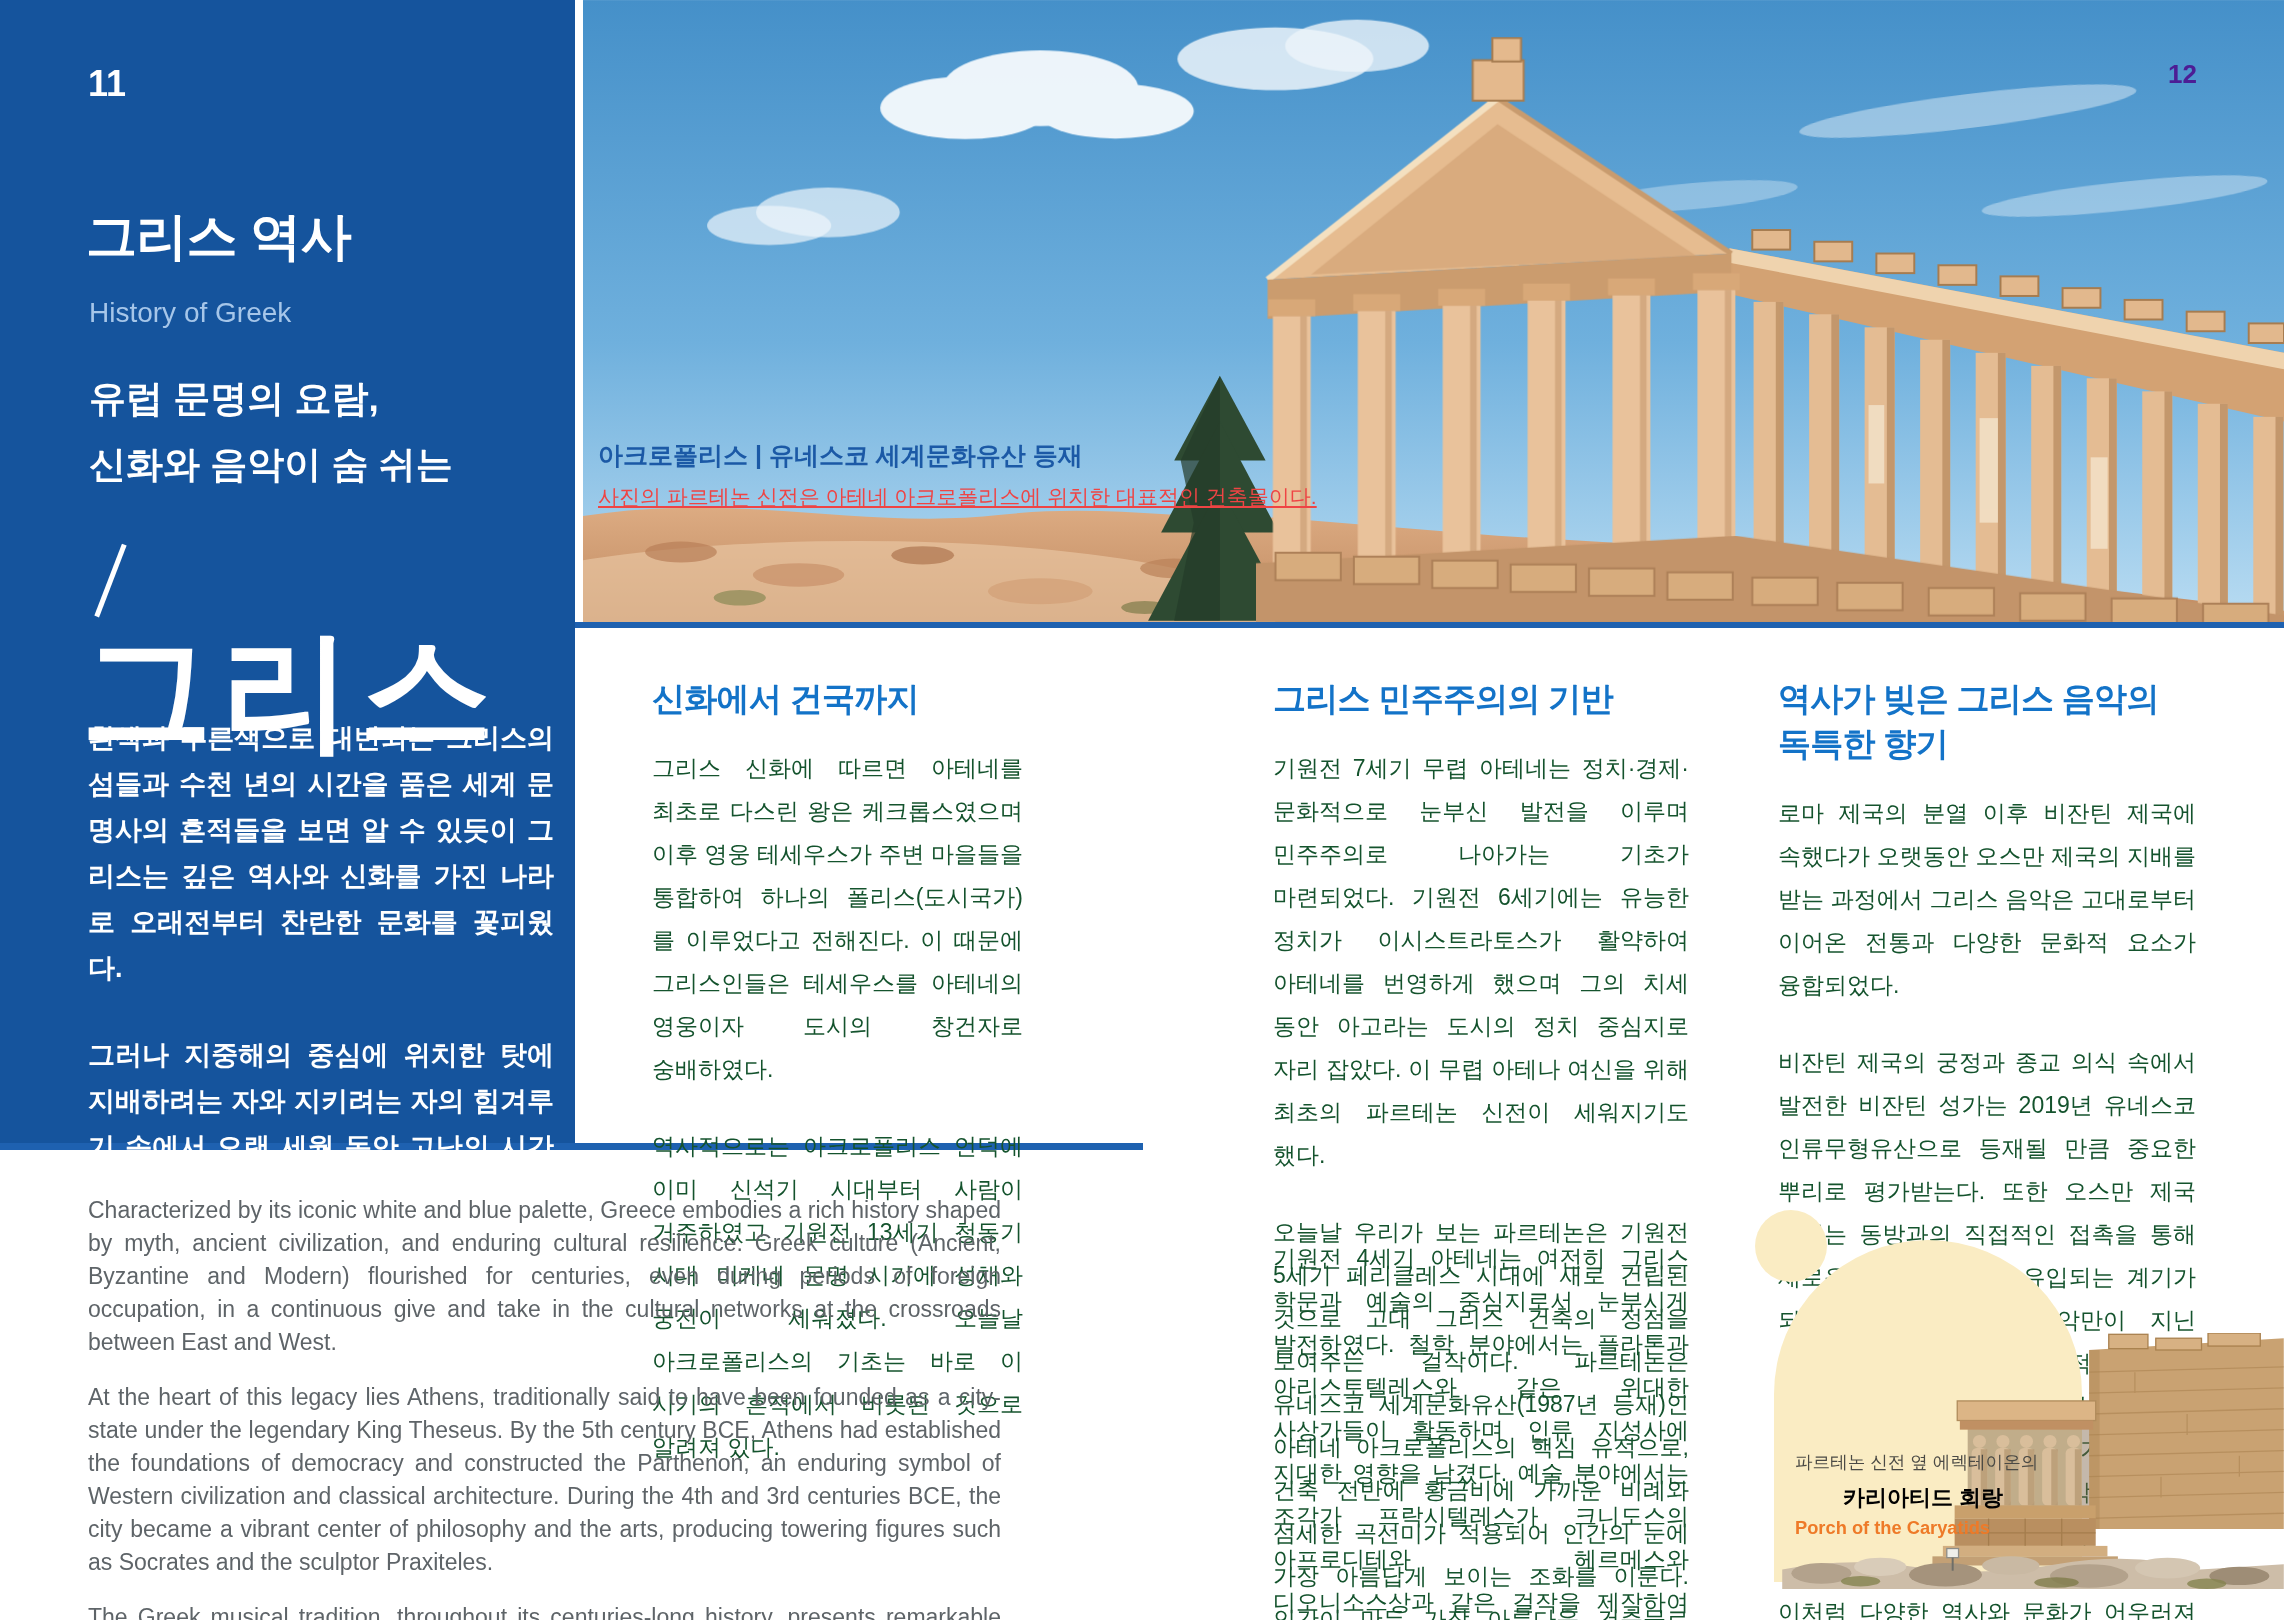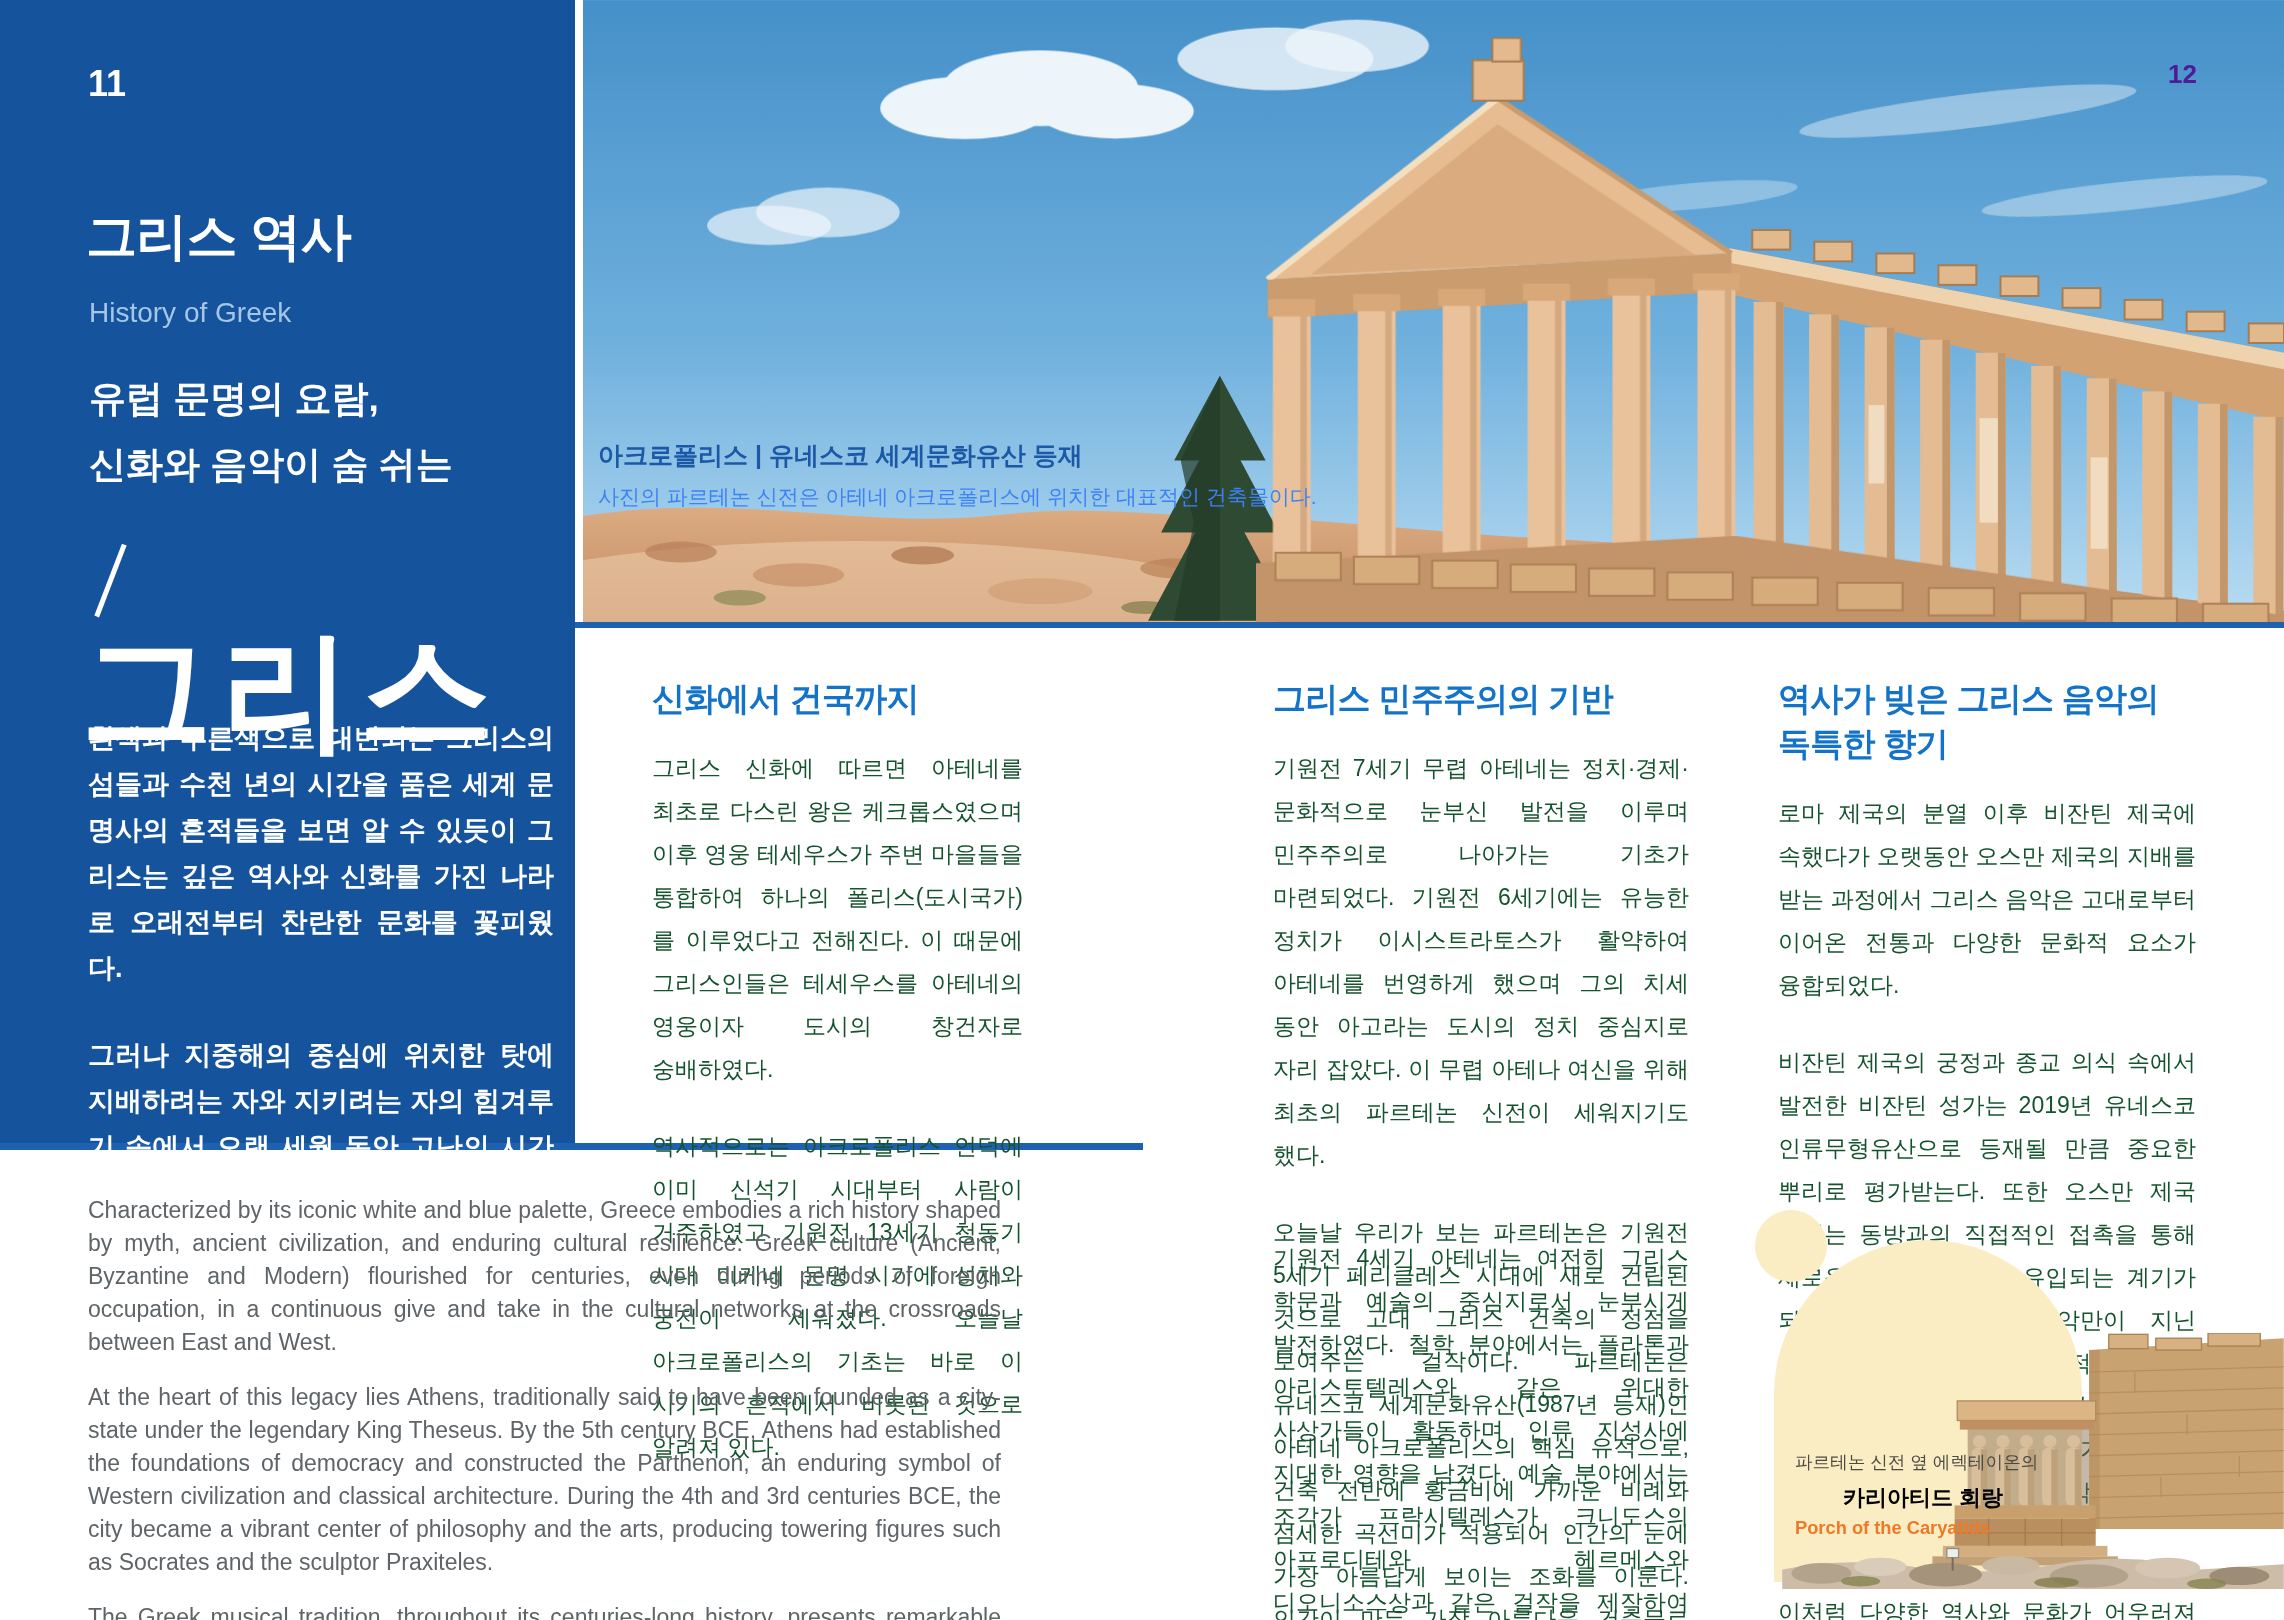--- a/index.html
+++ b/index.html
@@ -19,21 +19,21 @@
   #panel-body p{margin:0 0 41px 0;font-size:27px;line-height:46px;font-weight:600;text-align:justify;}
 
   
   #panel-rule{position:absolute;left:0;top:1143px;width:1143px;height:6.5px;background:#1E61B0;}
   #photo-rule{position:absolute;left:575px;top:622px;width:1709px;height:5.9px;background:#1E61B0;}
 
   
   #hero-photo{position:absolute;left:583px;top:0;width:1701px;height:622px;overflow:hidden;}
   #hero-caption{position:absolute;left:598px;top:439px;}
   #hero-caption .cap-title{font-size:25px;font-weight:700;color:#1B59A6;}
-  #hero-caption .cap-sub{margin-top:10.5px;font-size:21px;font-weight:400;color:#3b82f6;}
+  #hero-caption .cap-sub{margin-top:10.5px;font-size:21px;font-weight:400;color:#ef4444;text-decoration:underline;}
   #page-num-right{position:absolute;left:2168px;top:59px;font-size:26px;font-weight:600;color:#4c1d95;}
 
   
   .col{position:absolute;}
   #col-myth{left:652px;top:677px;width:371px;}
   #col-democracy{left:1273px;top:677px;width:416px;}
   #col-music{left:1778px;top:677px;width:418px;}
   #col-arts{left:1273px;top:1237px;width:416px;}
   .section-heading{font-size:33px;font-weight:800;color:#1373C8;letter-spacing:-0.7px;margin:0 0 25px 0;}
   .col p{margin:0 0 34px 0;font-size:23px;line-height:43px;color:#14532d;text-align:justify;word-break:keep-all;}

